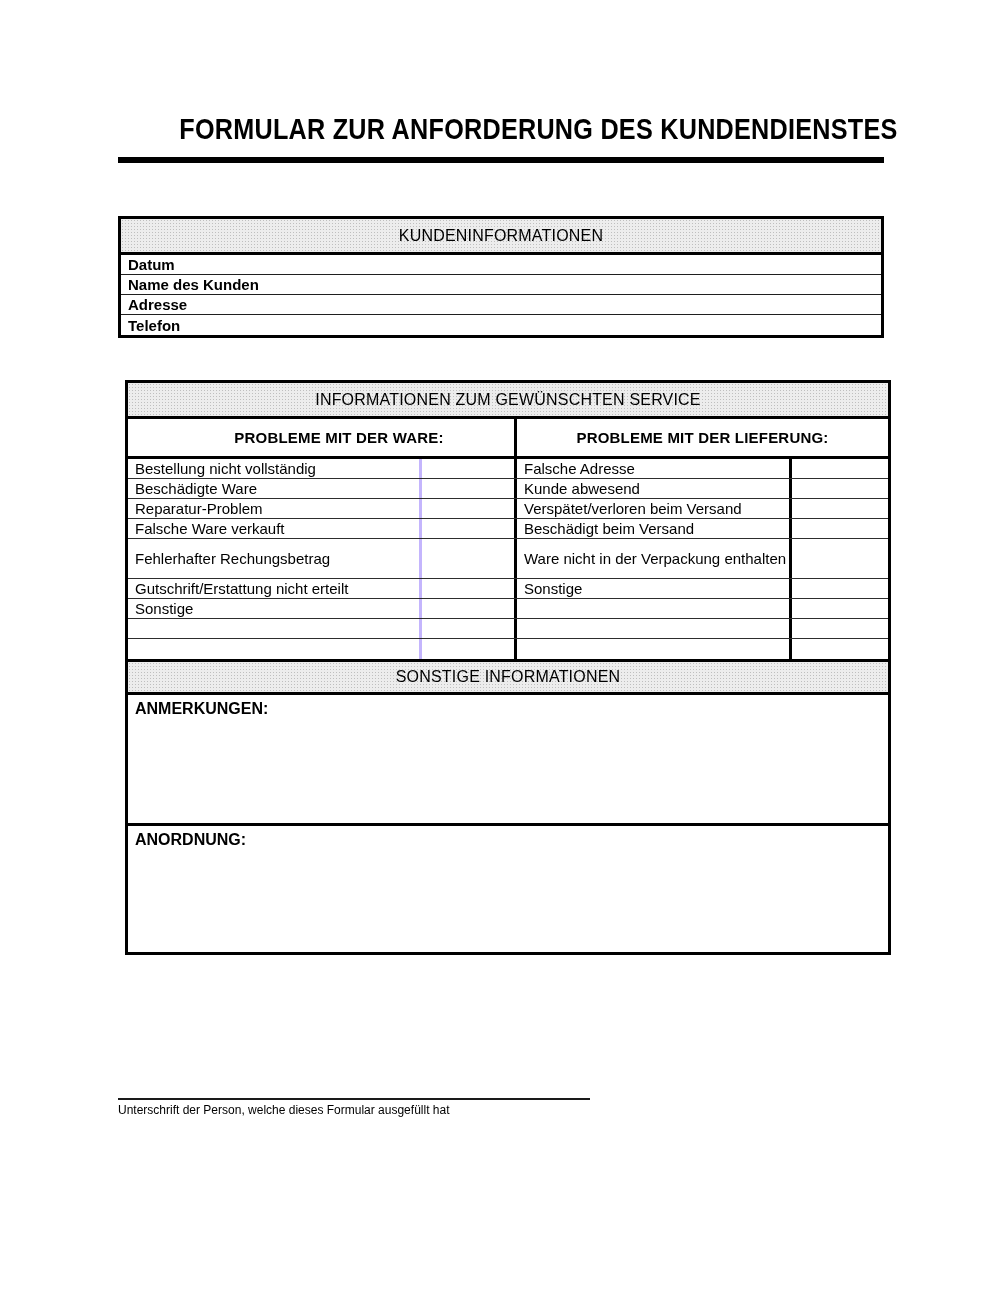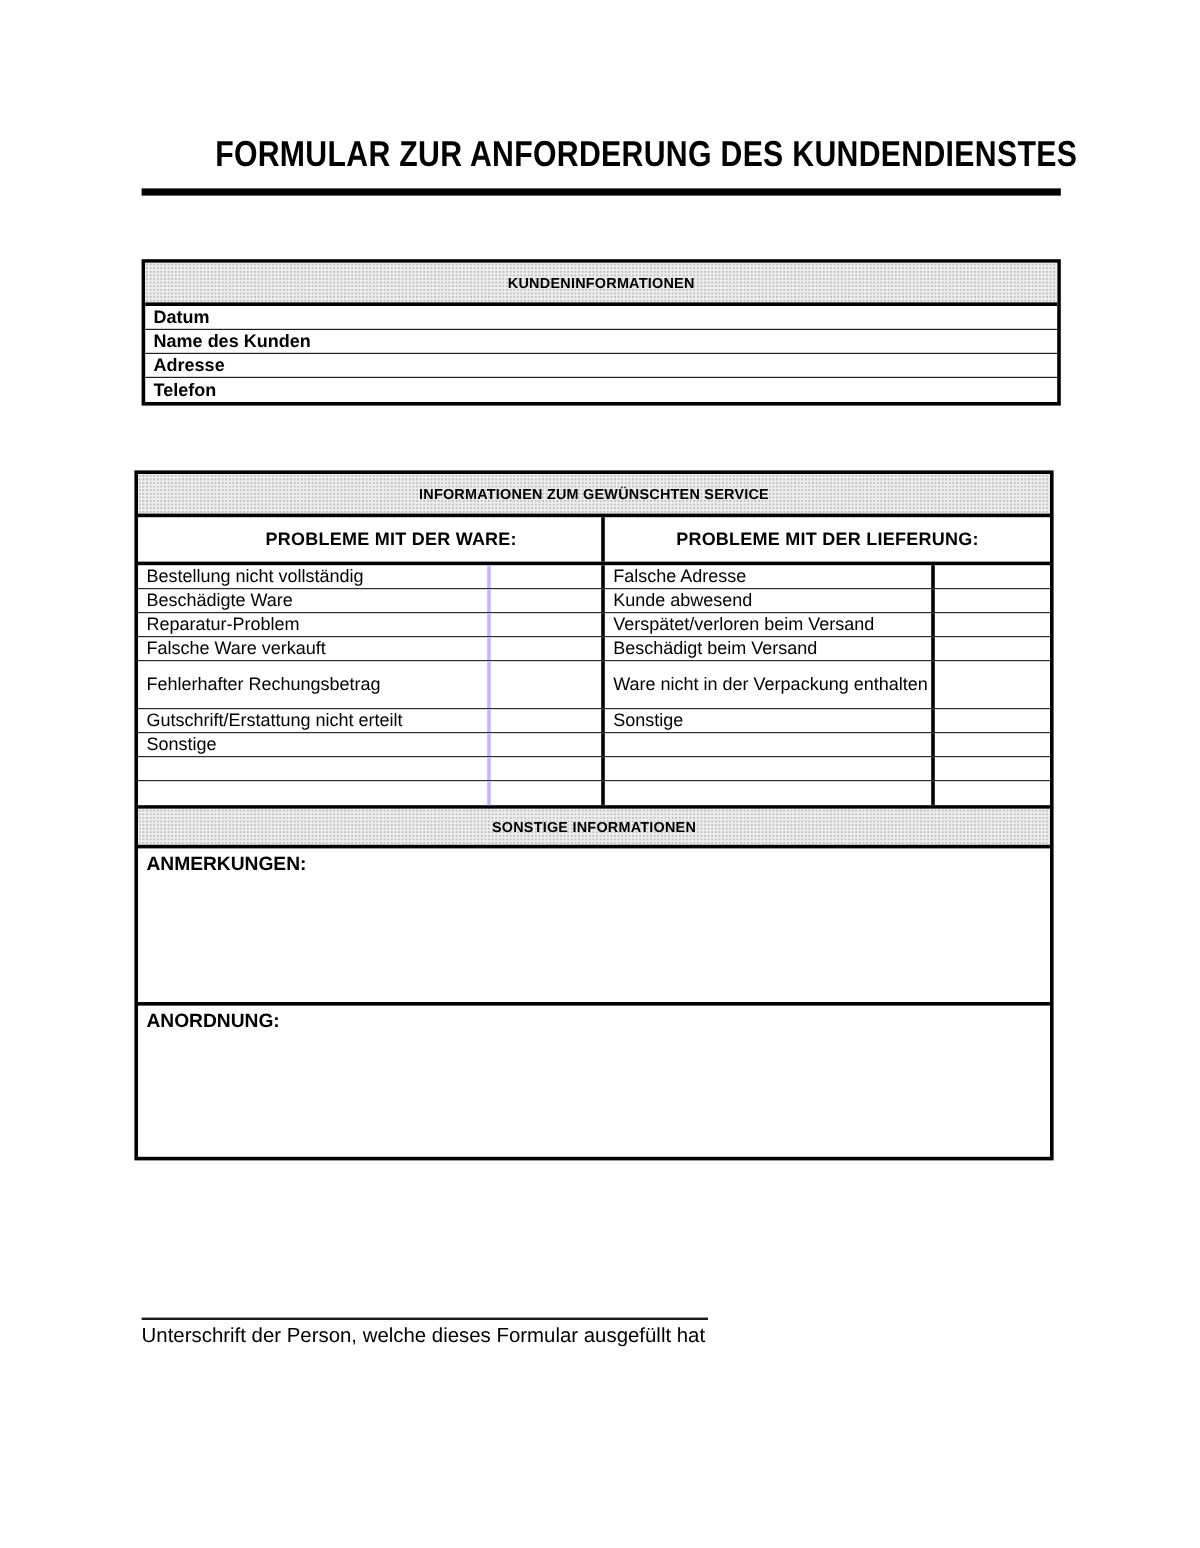--- a/index.html
+++ b/index.html
@@ -32,21 +32,21 @@
   }
   
   .stipple {
     background-color:#ededed;
     background-image:radial-gradient(#bfbfbf 0.7px, rgba(0,0,0,0) 0.7px);
     background-size:3px 3px;
   }
   .gray-head {
     height:36px;
     display:flex; align-items:center; justify-content:center;
-    font-weight:bold; font-size:12px;
+    font-weight:normal; font-size:16px;
     border-bottom:3px solid #000;
     letter-spacing:0.2px;
   }
   
   .table1 {
     position:absolute;
     top:216px; left:118px; width:766px;
     border:3px solid #000;
     background:#fff;
   }
@@ -55,24 +55,23 @@
     height:20px;
     border-bottom:1.5px solid #1f1f1f;
     font-weight:bold; font-size:15px;
   }
   .t1-row:last-child { border-bottom:none; }
   .t1-label { padding-left:7px; white-space:nowrap;text-align:right; }
   .t1-value { flex:1; height:100%; }
   
   .table2 {
     position:absolute;
-    top:380px; left:112px; width:766px;
+    top:380px; left:125px; width:766px;
     border:3px solid #000;
     background:#fff;
-    margin-top:12px;
   }
   .subhead-row {
     display:flex;
     height:40px;
     border-bottom:3px solid #000;
     font-weight:bold; font-size:15px;
   }
   .subhead-cell {
     display:flex; align-items:center; justify-content:center;
     letter-spacing:0.2px;
@@ -106,21 +105,21 @@
   .area-label { font-weight:bold; font-size:16px; }
   
   .sig-line {
     position:absolute;
     top:1083px; left:118px; width:472px; height:17px;
     border-bottom:2.5px solid #1a1a1a;
   }
   .sig-caption {
     position:absolute;
     top:1103px; left:118px;
-    font-size:17px;
+    font-size:12px;
   }
 </style>
 </head>
 <body>
 
 <div class="page">
 
   <div class="title">FORMULAR ZUR ANFORDERUNG DES KUNDENDIENSTES</div>
   <div class="title-rule"></div>
 

